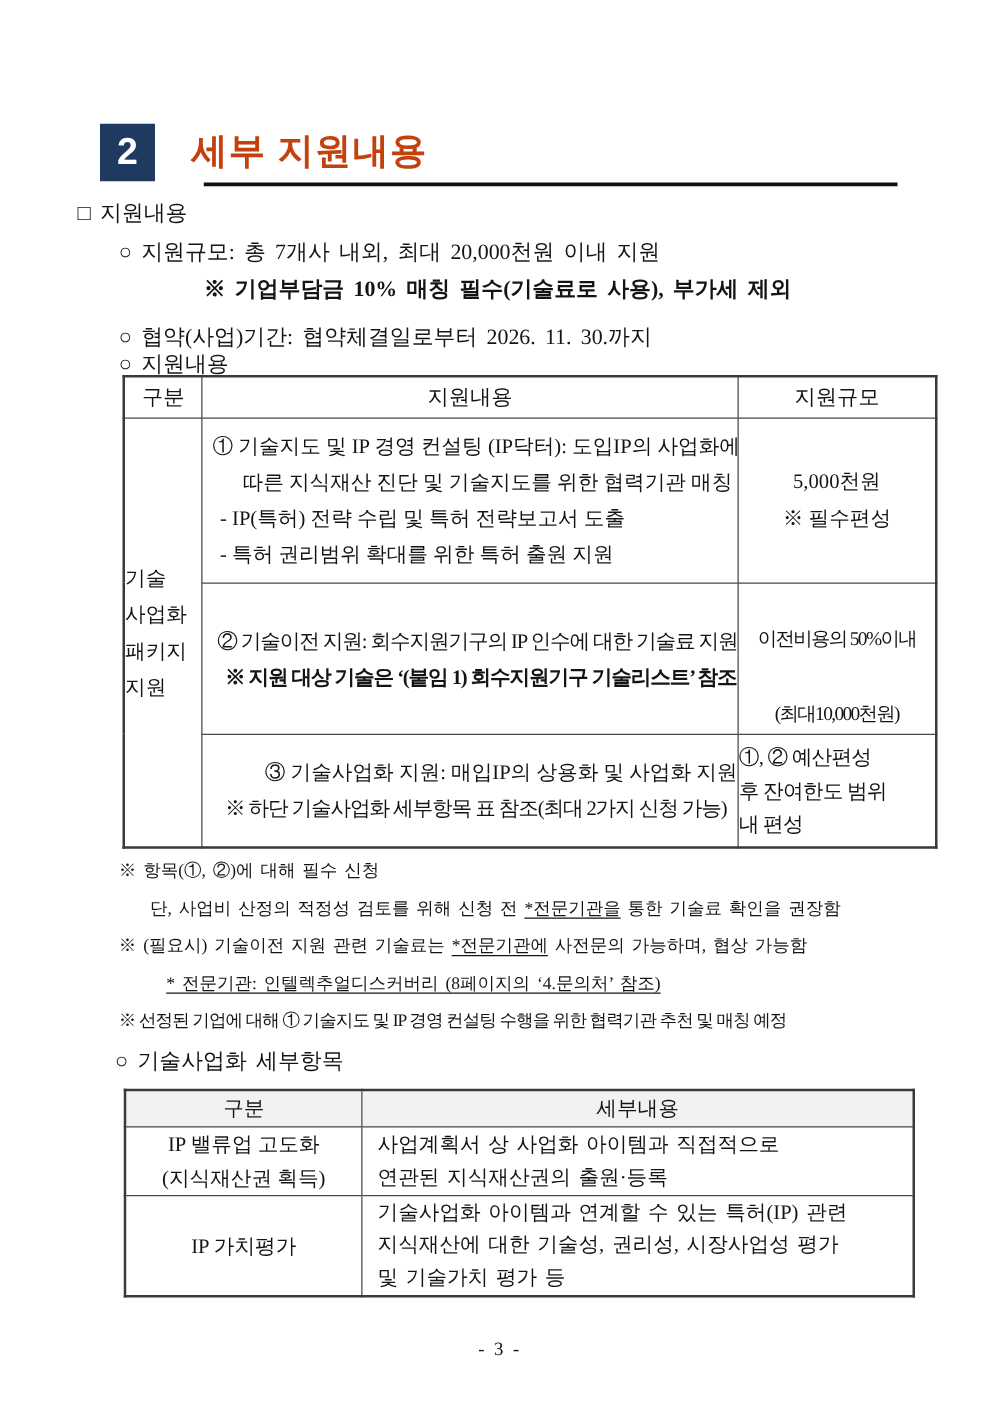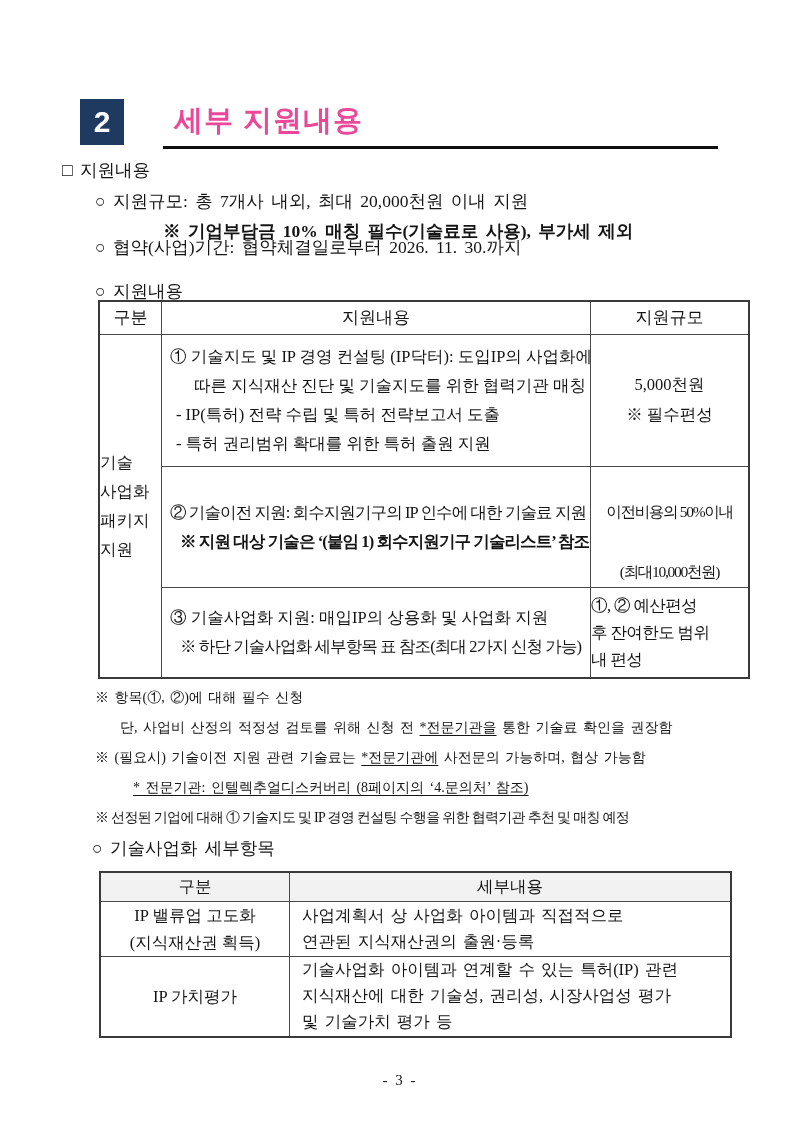--- a/index.html
+++ b/index.html
@@ -10,48 +10,48 @@
     color:#141414;
   }
   
   .num-box{
     position:absolute;left:80px;top:99px;width:44px;height:46px;
     background:#1f3a60;color:#ffffff;
     font-family:"Liberation Sans","DejaVu Sans",sans-serif;
     font-weight:bold;font-size:30px;line-height:46px;text-align:center;
   }
   .sec-title{
-    position:absolute;left:174px;top:101px;
+    position:absolute;left:153px;top:101px;
     font-family:"Liberation Sans","DejaVu Sans",sans-serif;
-    font-weight:bold;font-size:29px;letter-spacing:1px;color:#ec4899;
+    font-weight:bold;font-size:29px;letter-spacing:1px;color:#c2410c;
     white-space:nowrap;
   }
   .sec-rule{position:absolute;left:163px;top:146px;width:555px;height:3px;background:#101010;}
   
   .bodyline{position:absolute;white-space:nowrap;font-size:17.5px;word-spacing:3px;}
   .b-head{left:62px;top:158px;}
   .b-item1{left:95px;top:189px;}
   .b-note1{left:163px;top:219px;font-weight:bold;}
-  .b-item2{left:95px;top:235px;}
+  .b-item2{left:95px;top:257px;}
   .b-item3{left:95px;top:279px;}
   
   table{border-collapse:collapse;table-layout:fixed;}
   .t1{position:absolute;left:98px;top:300px;width:640px;}
   .t1,.t1 td,.t1 th{border:1px solid #4a4a4a;}
   .t1{border:2px solid #3a3a3a;}
   .t1 th{font-weight:normal;font-size:17px;}
   .t1 td{font-size:16.5px;vertical-align:middle;padding:0;}
   .hrow{height:33px;}
   .r1{height:132px;}
   .r2{height:87px;}
   .r3{height:91px;margin-left:28px;}
   .cat-cell{text-align:left;font-size:16.5px;}
   .cat-cell div{line-height:29px;}
   .content-cell div{line-height:29px;white-space:nowrap;}
-  .pl8{padding-left:8px;}  .pl16{padding-left:18px;} .pl30{padding-left:32px;} .pl14{padding-left:14px;}
+  .pl8{padding-left:8px;text-align:right;}  .pl16{padding-left:18px;} .pl30{padding-left:32px;} .pl14{padding-left:14px;}
   .scale-center{text-align:center;}
   .scale-center div{line-height:30px;}
   .cond{letter-spacing:-0.9px;word-spacing:0;}
   .cond2{letter-spacing:-1.3px;word-spacing:0;font-size:15.5px;margin-top:30px;}
   .boldline{font-weight:bold;}
   .scale-left{padding-left:6px;}
   .scale-left div{line-height:27px;letter-spacing:-0.6px;white-space:nowrap;}
   
   .notes{position:absolute;left:95px;top:650px;width:660px;font-size:14px;margin-top:33px;}
   .note-line{line-height:30px;white-space:nowrap;word-spacing:2px;}

